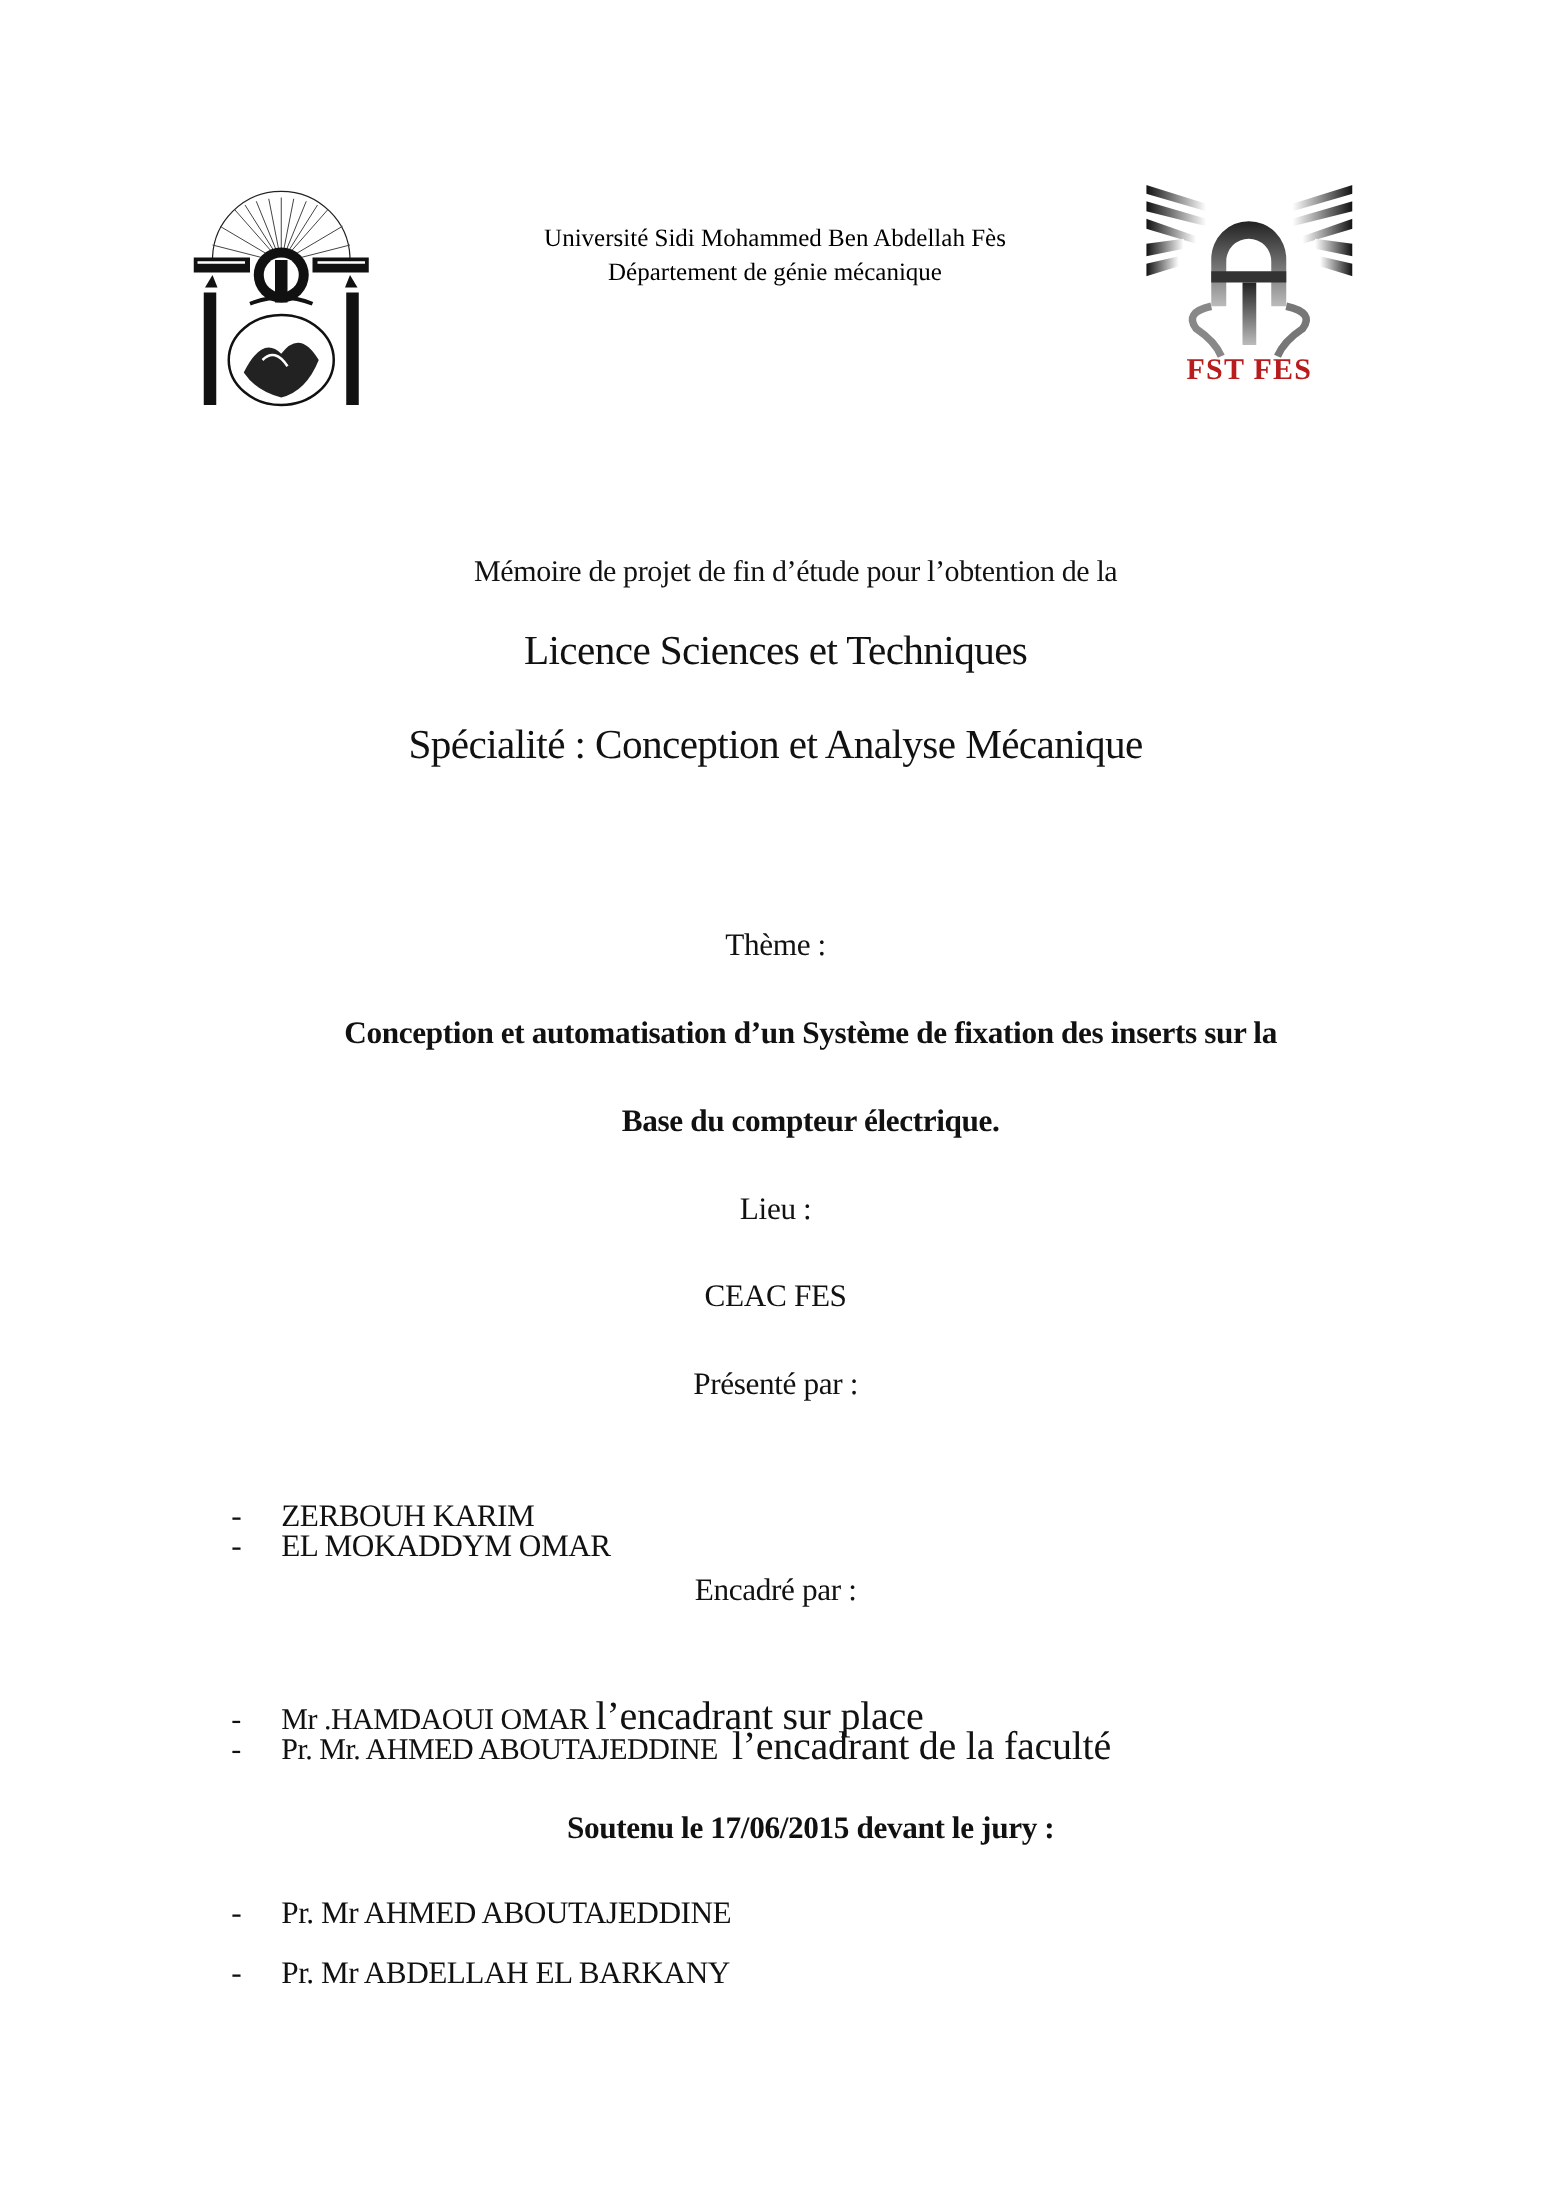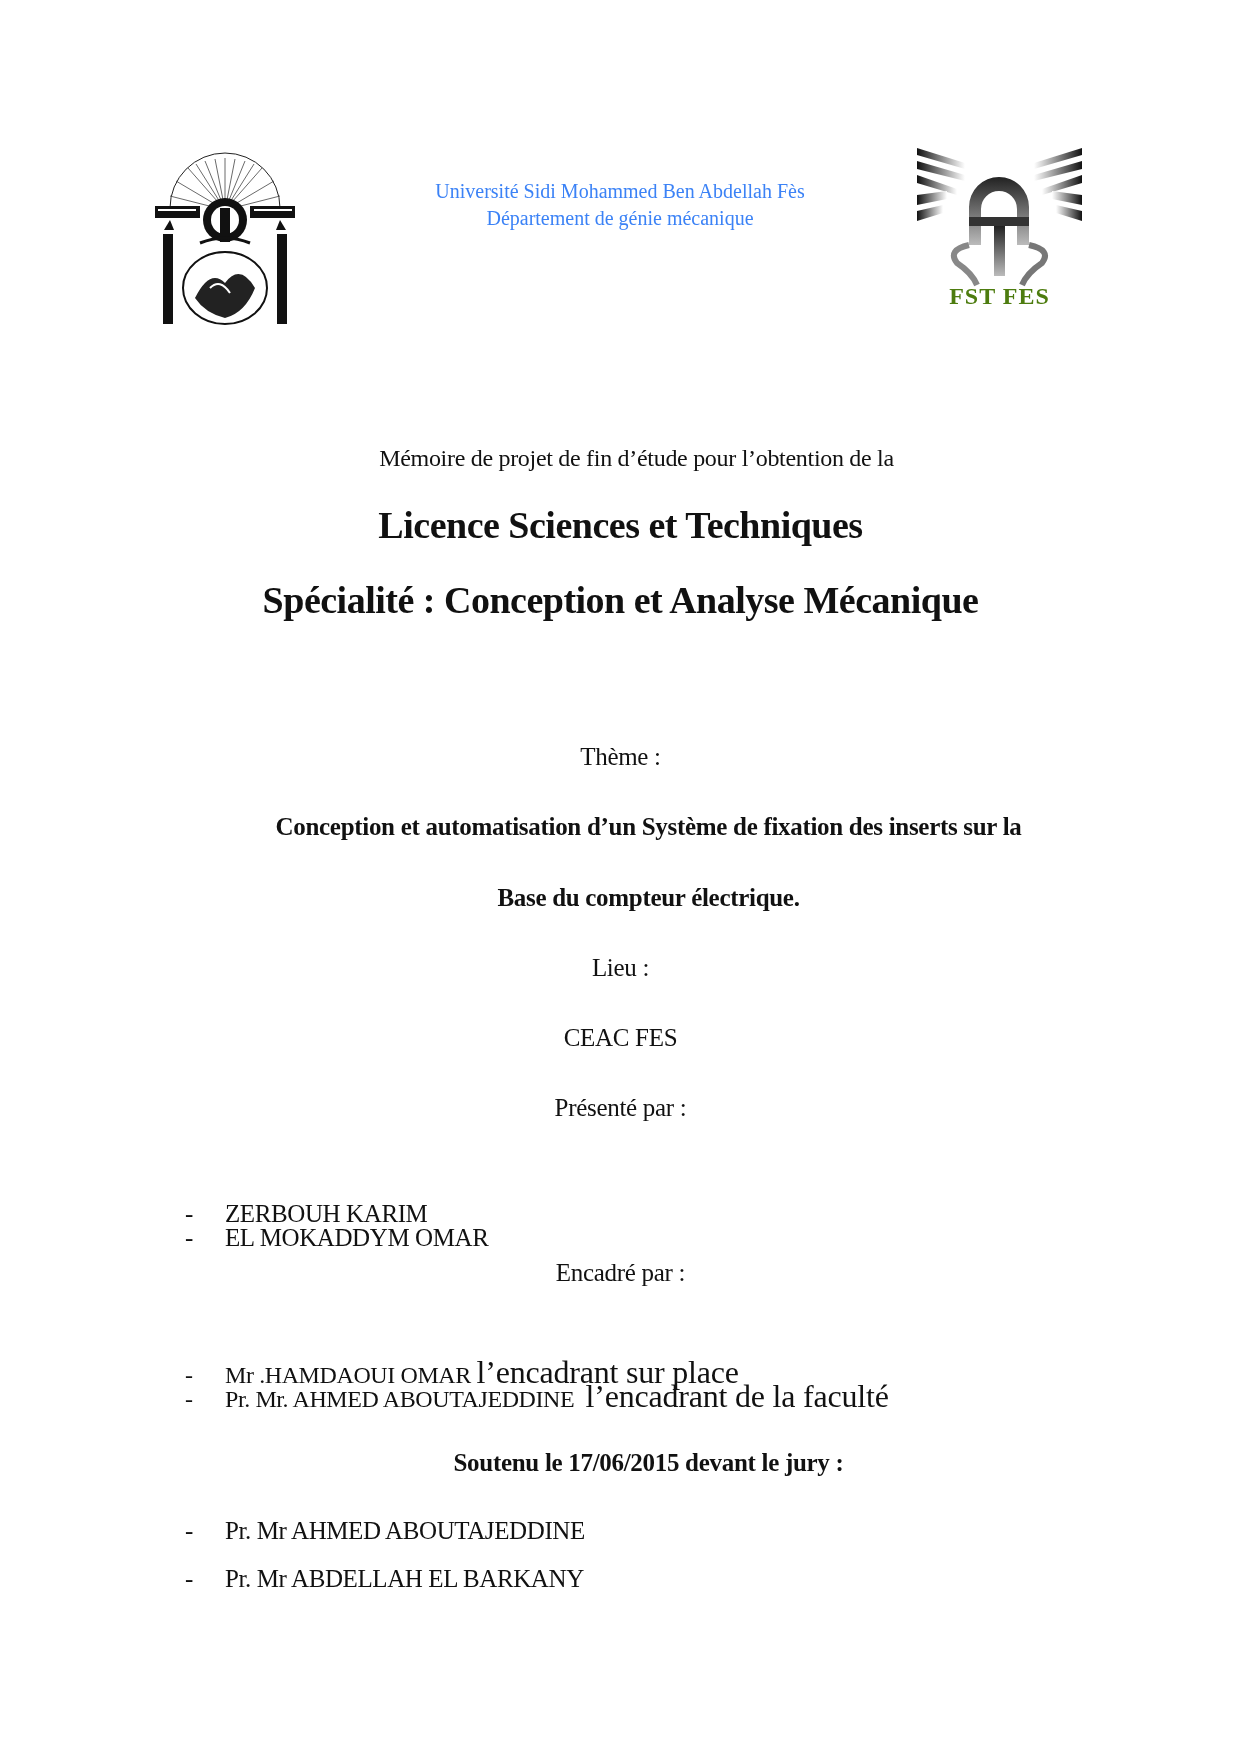--- a/index.html
+++ b/index.html
@@ -1,21 +1,21 @@
 <!DOCTYPE html>
 <html><head>
 <meta charset="utf-8">
 <style>
   html, body { margin: 0; padding: 0; background: #ffffff; }
   body { width: 1241px; height: 1754px; position: relative; overflow: hidden;
          font-family: "Liberation Serif", "DejaVu Serif", serif; color: #111; }
   .center { position: absolute; left: 0; width: 1241px; text-align: center; white-space: nowrap; }
-  .hdr-text { position: absolute; left: 330px; width: 580px; text-align: center; font-size: 20px; line-height: 27px; color: #3b82f6; }
+  .hdr-text { position: absolute; left: 330px; width: 580px; text-align: center; font-size: 20px; line-height: 27px; color: #000000; }
   .memoire { font-size: 24px; letter-spacing: -0.3px; padding-left: 16px; }
-  .big { font-size: 38px; font-weight: bold; letter-spacing: -0.5px; }
+  .big { font-size: 33px; font-weight: normal; letter-spacing: -0.5px; }
   .label { font-size: 25px; letter-spacing: -0.3px; }
   .theme-bold { font-size: 25px; font-weight: bold; letter-spacing: -0.3px; padding-left: 28px; }
   .list-item { position: absolute; left: 185px; white-space: nowrap; font-size: 25px; letter-spacing: -0.4px; }
   .list-item .dash { display: inline-block; width: 40px; }
   .sup { font-size: 24px; }
   .sup .role { font-size: 32px; letter-spacing: -0.2px; }
   .logo { position: absolute; }
 </style>
 </head>
 <body>
@@ -90,21 +90,21 @@
       <polygon points="165,30 125,44 125,50 165,38" fill="url(#gR)"></polygon>
       <polygon points="165,50 135,46 135,54 165,60" fill="url(#gR)"></polygon>
       <polygon points="165,66 139,60 139,68 165,76" fill="url(#gR)"></polygon>
     </g>
     <path d="M52 100 L52 62 A30 30 0 0 1 112 62 L112 100 L100 100 L100 64 A18 18 0 0 0 64 64 L64 100 Z" fill="url(#gV)"></path>
     <rect x="52" y="72" width="60" height="9" fill="#333"></rect>
     <rect x="77" y="81" width="11" height="50" fill="url(#gV)"></rect>
     <path d="M52 100 Q30 105 40 118 Q55 128 60 140" stroke="#888" stroke-width="6" fill="none"></path>
     <path d="M112 100 Q135 105 125 118 Q110 128 105 140" stroke="#777" stroke-width="6" fill="none"></path>
   </svg>
-  <div style="position:absolute; left:0; top:138px; width:165px; text-align:center; font-family:'Liberation Serif', serif; font-weight:bold; font-size:24px; letter-spacing:1px; color:#4d7c0f;">FST FES</div>
+  <div style="position:absolute; left:0; top:138px; width:165px; text-align:center; font-family:'Liberation Serif', serif; font-weight:bold; font-size:24px; letter-spacing:1px; color:#b91c1c;">FST FES</div>
 </div>
 
 <div class="center memoire" style="top:445px;">Mémoire de projet de fin d’étude pour l’obtention de la</div>
 <div class="center big" style="top:503px;">Licence Sciences et Techniques</div>
 <div class="center big" style="top:578px;">Spécialité : Conception et Analyse Mécanique</div>
 
 <div class="center label" style="top:743px;">Thème :</div>
 <div class="center theme-bold" style="top:813px;">Conception et automatisation d’un  Système de fixation des inserts sur la</div>
 <div class="center theme-bold" style="top:884px;">Base du compteur électrique.</div>
 

